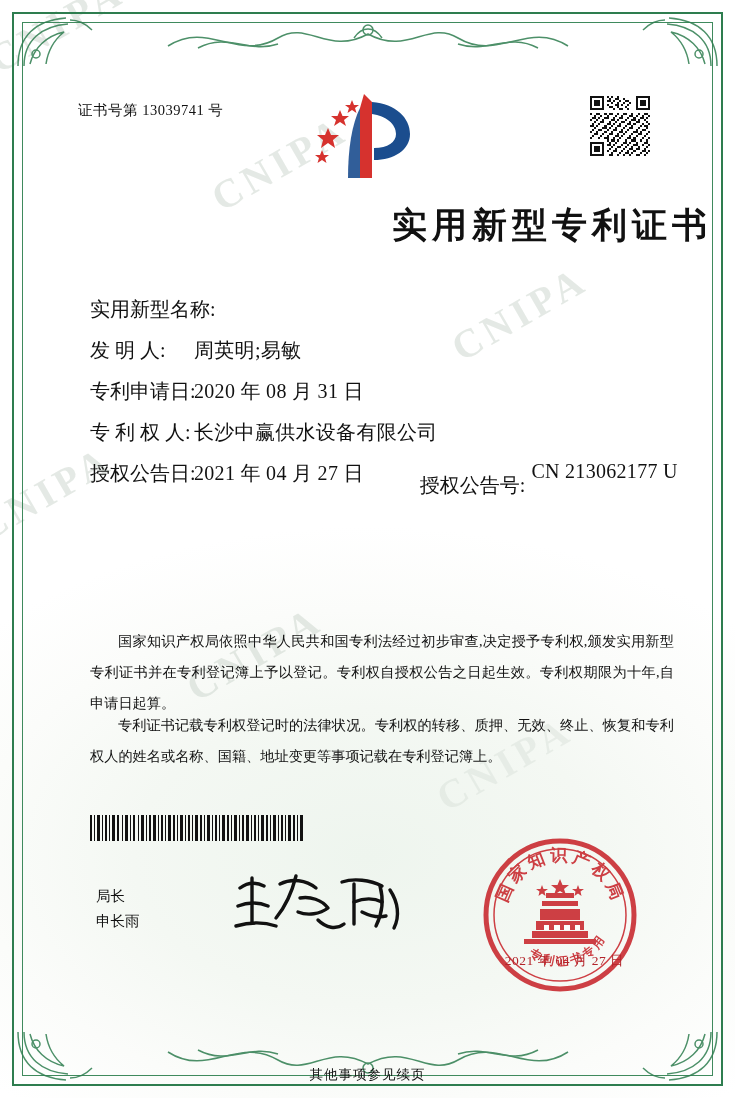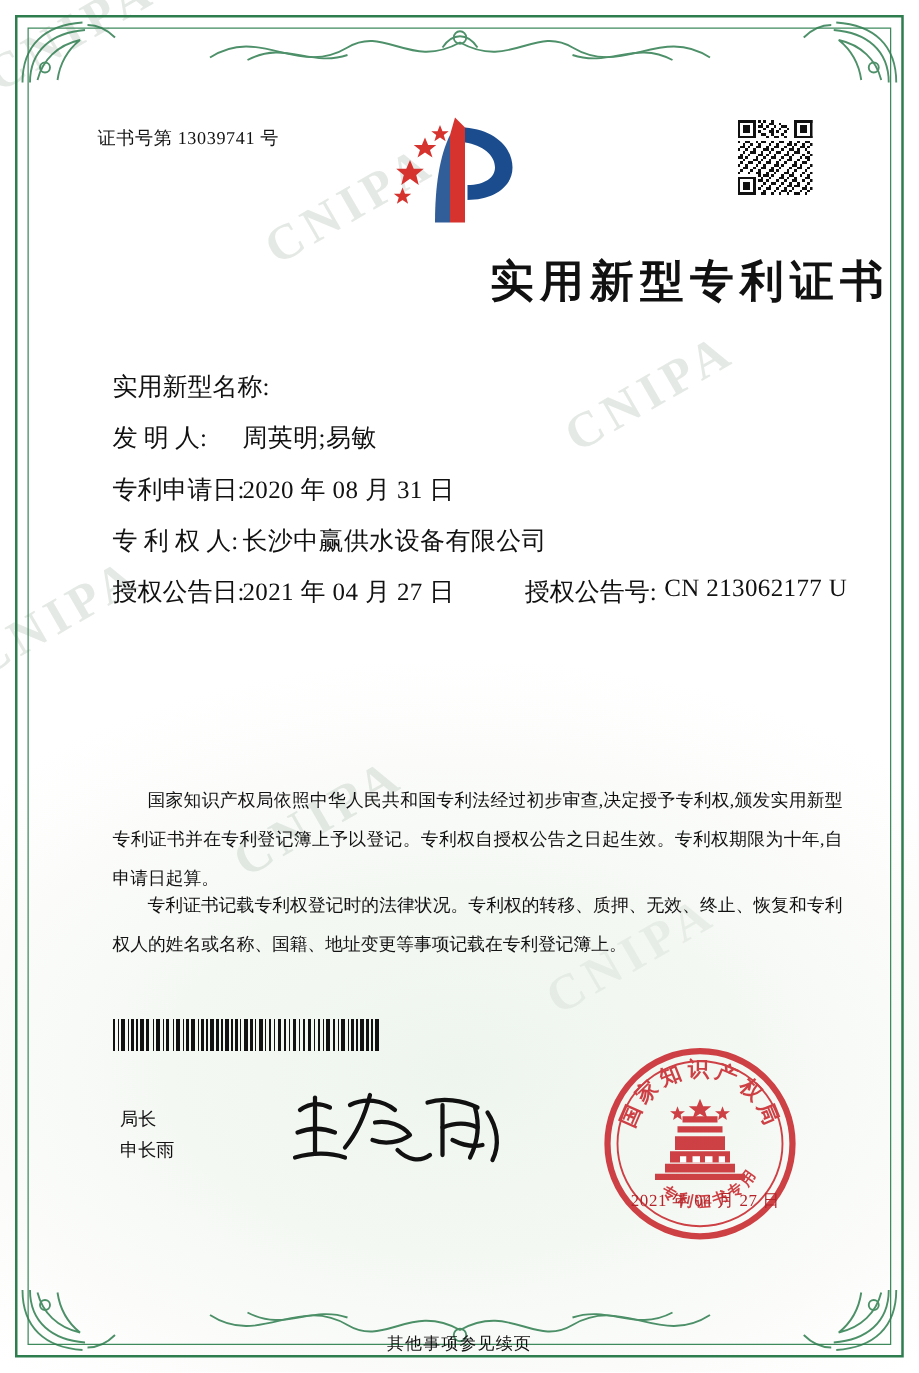--- a/index.html
+++ b/index.html
@@ -147,20 +147,21 @@
   }
   .f-label {
     width: 104px;
     display: inline-block;
     letter-spacing: 0px;
   }
   .f-value { letter-spacing: .3px; }
   .f-second-label {
     margin-left: 56px;
     letter-spacing: 0px;
+    margin-top: 12px;
   }
 
   .para {
     position: absolute;
     left: 78px;
     width: 584px;
     font-size: 14.2px;
     line-height: 31px;
     text-align: justify;
     color: #111;

